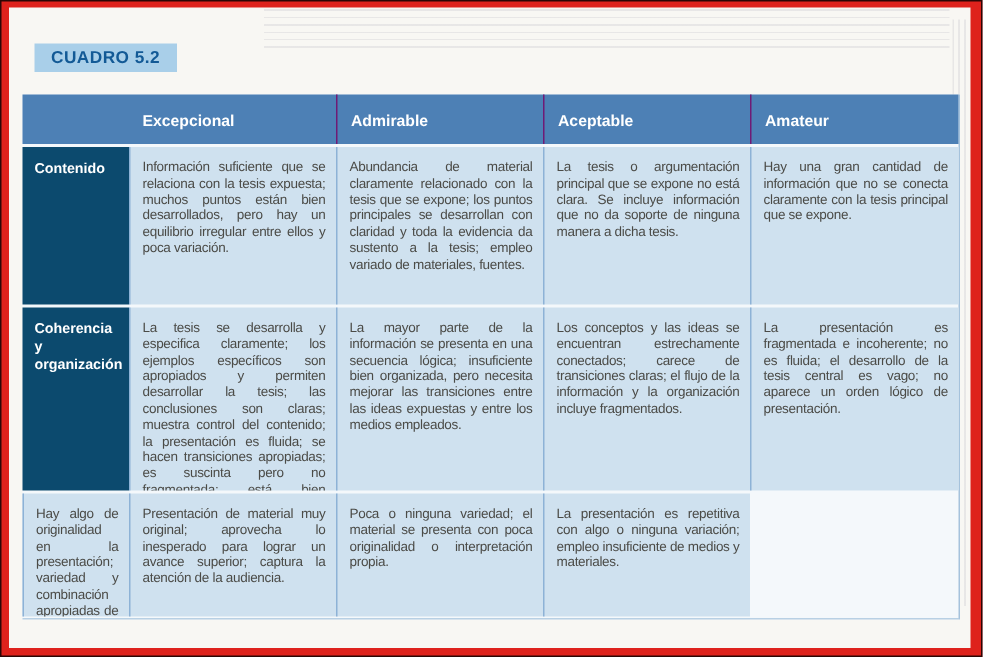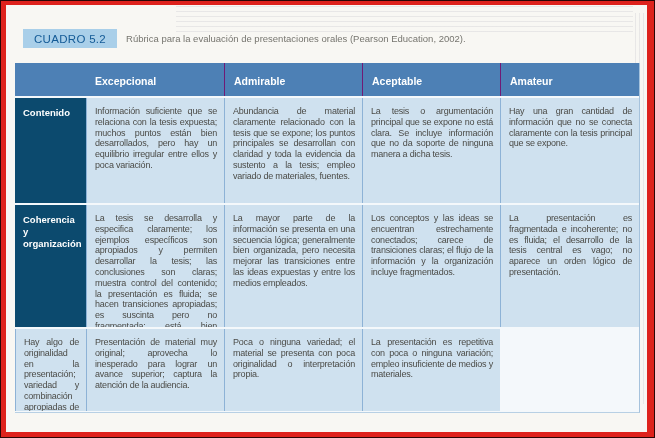--- a/index.html
+++ b/index.html
@@ -26,21 +26,21 @@
     position:absolute; right:1px; top:8px; width:11px; bottom:28px;
     background:repeating-linear-gradient(90deg, rgba(95,95,120,0.10) 0 1px, transparent 1px 4px);
     filter:blur(0.4px);
   }
   .figure-header{
     position:absolute; left:17px; top:24px;
     display:flex; align-items:center; gap:9px; white-space:nowrap;
   }
   .figure-label{
     background:#a9cfe9; color:#135a96;
-    font-weight:normal; font-size:11.5px; letter-spacing:0.3px;
+    font-weight:bold; font-size:11.5px; letter-spacing:0.3px;
     padding:4px 11px 3px 11px;
   }
   .figure-caption{
     color:#76756f; font-size:9.5px;
   }
   .rubric-table{
     position:absolute; left:9px; top:58px;
     width:625px; height:350px;
     box-sizing:border-box;
     display:grid;
@@ -79,43 +79,42 @@
 <body>
 
 <div class="scan">
   <div class="page">
 
     <div class="bleed-top"></div>
     <div class="bleed-right"></div>
 
     <div class="figure-header">
       <span class="figure-label">CUADRO 5.2</span>
-      <span class="figure-caption">Rúbrica para la evaluación de presentaciones orales (Pearson Education, 2002).</span>
     </div>
 
     <div class="rubric-table">
 
       <div class="th corner"></div>
       <div class="th">Excepcional</div>
       <div class="th sep">Admirable</div>
       <div class="th sep">Aceptable</div>
       <div class="th sep">Amateur</div>
 
       <div class="rowlabel">Contenido</div>
       <div class="td">Información suficiente que se relaciona con la tesis expuesta; muchos puntos están bien desarrollados, pero hay un equilibrio irregular entre ellos y poca variación.</div>
       <div class="td">Abundancia de material claramente relacionado con la tesis que se expone; los puntos principales se desarrollan con claridad y toda la evidencia da sustento a la tesis; empleo variado de materiales, fuentes.</div>
       <div class="td">La tesis o argumentación principal que se expone no está clara. Se incluye información que no da soporte de ninguna manera a dicha tesis.</div>
       <div class="td">Hay una gran cantidad de información que no se conecta claramente con la tesis principal que se expone.</div>
 
       <div class="rowlabel">Coherencia y organización</div>
       <div class="td">La tesis se desarrolla y especifica claramente; los ejemplos específicos son apropiados y permiten desarrollar la tesis; las conclusiones son claras; muestra control del contenido; la presentación es fluida; se hacen transiciones apropiadas; es suscinta pero no fragmentada; está bien organizada.</div>
-      <div class="td">La mayor parte de la información se presenta en una secuencia lógica; generalmente bien organizada, pero necesita mejorar las transiciones entre las ideas expuestas y entre los medios empleados.</div>
+      <div class="td">La mayor parte de la información se presenta en una secuencia lógica; insuficiente bien organizada, pero necesita mejorar las transiciones entre las ideas expuestas y entre los medios empleados.</div>
       <div class="td">Los conceptos y las ideas se encuentran estrechamente conectados; carece de transiciones claras; el flujo de la información y la organización incluye fragmentados.</div>
       <div class="td">La presentación es fragmentada e incoherente; no es fluida; el desarrollo de la tesis central es vago; no aparece un orden lógico de presentación.</div>
 
       <div class="td">Hay algo de originalidad en la presentación; variedad y combinación apropiadas de materiales y medios.</div>
       <div class="td">Presentación de material muy original; aprovecha lo inesperado para lograr un avance superior; captura la atención de la audiencia.</div>
       <div class="td">Poca o ninguna variedad; el material se presenta con poca originalidad o interpretación propia.</div>
-      <div class="td">La presentación es repetitiva con poca o ninguna variación; empleo insuficiente de medios y materiales.</div>
+      <div class="td">La presentación es repetitiva con algo o ninguna variación; empleo insuficiente de medios y materiales.</div>
 
     </div>
   </div>
 </div>
 
 </body></html>

